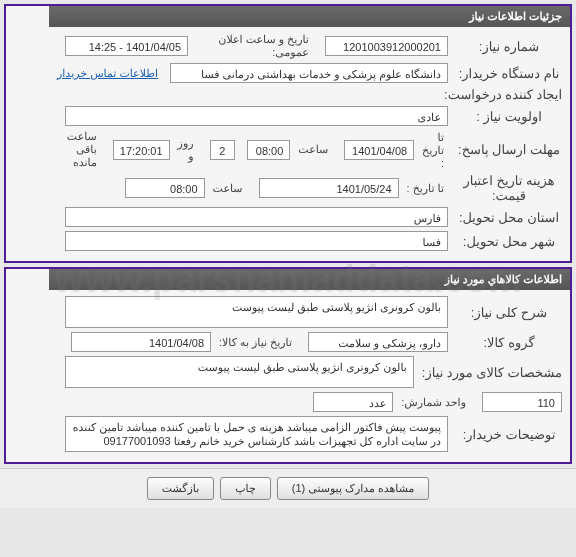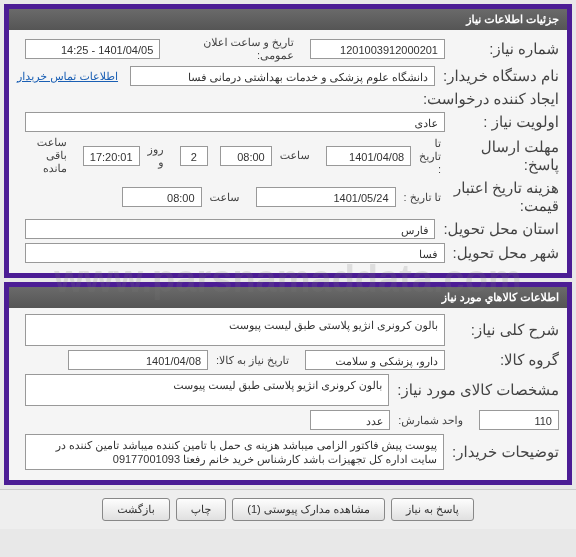--- a/index.html
+++ b/index.html
@@ -5,44 +5,45 @@
 * { box-sizing: border-box; margin: 0; padding: 0; }
 body {
   font-family: Tahoma, Arial, sans-serif;
   font-size: 11px;
   background: #e8e8e8;
   color: #333;
   direction: rtl;
 }
 .panel {
   background: #f5f5f5;
-  border: 5px solid #4c1d95;
+  border: 2px solid #4c1d95;
   margin: 4px;
+  padding-left: 43px;
 }
 .panel-header {
   background: linear-gradient(#6a6a6a, #555);
   color: #fff;
   padding: 4px 8px;
   font-size: 11px;
   font-weight: bold;
 }
 .panel-body {
   padding: 6px 8px;
 }
 .row {
   display: flex;
   align-items: center;
   margin-bottom: 4px;
   gap: 4px;
 }
 .lbl {
   min-width: 110px;
-  text-align: right;
+  text-align: center;
   color: #444;
-  font-size: 15px;
+  font-size: 13px;
   padding-left: 4px;
 }
 .lbl-sm {
   min-width: auto;
   padding: 0 4px;
   color: #444;
   font-size: 11px;
 }
 .field {
   background: #fff;
@@ -197,17 +198,16 @@
 
     <div class="row">
       <span class="lbl">توضیحات خریدار:</span>
       <div class="field field-wide multiline">پیوست پیش فاکتور الزامی میباشد هزینه ی حمل با تامین کننده میباشد تامین کننده در سایت اداره کل تجهیزات باشد کارشناس خرید خانم رفعتا 09177001093</div>
     </div>
 
   </div>
 </div>
 
 <div class="buttons">
-  <button class="btn">پاسخ به نیاز</button>
   <button class="btn">مشاهده مدارک پیوستی (1)</button>
   <button class="btn">چاپ</button>
   <button class="btn">بازگشت</button>
 </div>
 
 </body></html>

